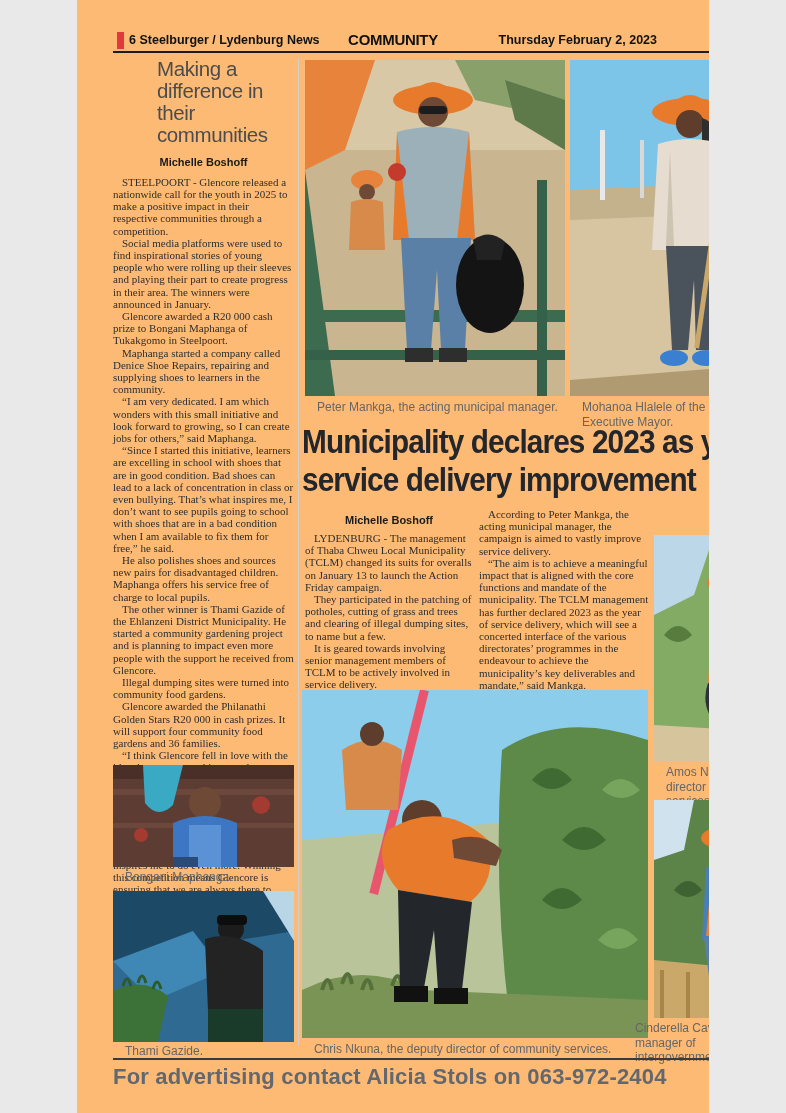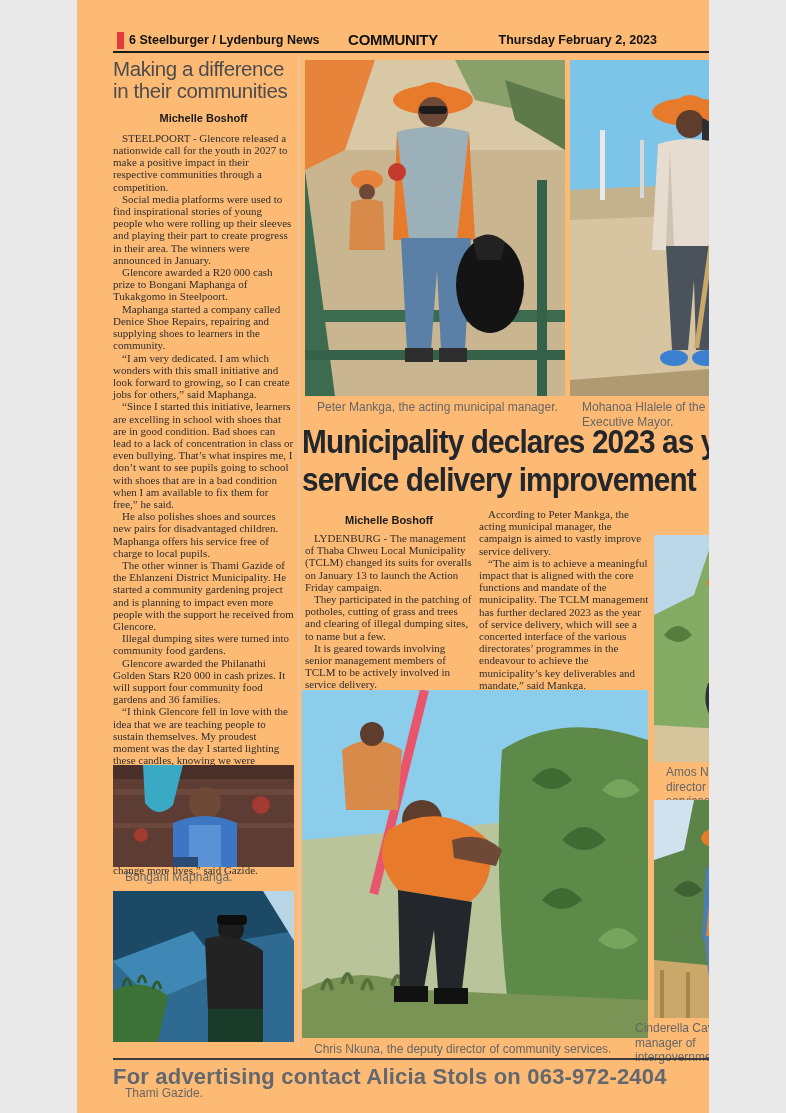--- a/index.html
+++ b/index.html
@@ -15,21 +15,21 @@
   .red-block { width:7px; height:17px; background:#e23a3c; }
   .hdr-left  { left:52px; top:33px; font-size:12.5px; font-weight:bold; color:#111; }
   .hdr-center{ left:0; right:0; top:31px; text-align:center; font-size:15px; font-weight:bold; letter-spacing:-0.3px; color:#111; }
   .hdr-right { right:52px; top:33px; font-size:12.5px; font-weight:bold; color:#111; }
   .hdr-line  { left:36px; width:714px; top:51px; height:2px; background:#1c1c1c; }
 
   
   .art1 { left:36px; top:58px; width:181px; }
   .art1-headline {
     font-size:20.5px; line-height:1.07; color:#4c4c4c; font-weight:400;
-    letter-spacing:-0.4px; margin-bottom:10px;
+    letter-spacing:-0.4px; margin-bottom:10px;margin-left:44px;
   }
   .byline { text-align:center; font-size:11px; font-weight:bold; color:#1a1a1a; margin-bottom:8px; }
   .bodytext { font-family:"Liberation Serif", serif; font-size:11px; line-height:1.11; color:#2e2e2e; text-align:left; }
   .bodytext p { text-indent:9px; margin:0; }
 
   .vdivider { left:221px; top:58px; width:1px; height:988px; background:#cfcfcf; }
 
   .caption { font-size:12px; line-height:1.22; color:#666;padding-left:12px; }
 
   
@@ -64,21 +64,21 @@
   <div class="abs red-block" style="left:739px; top:32px;"></div>
   <div class="abs hdr-left">6 Steelburger / Lydenburg News</div>
   <div class="abs hdr-center">COMMUNITY</div>
   <div class="abs hdr-right">Thursday February 2, 2023</div>
   <div class="abs hdr-line"></div>
 
   <div class="abs art1">
     <div class="art1-headline">Making a difference in their communities</div>
     <div class="byline">Michelle Boshoff</div>
     <div class="bodytext">
-      <p>STEELPOORT - Glencore released a nationwide call for the youth in 2027 to make a positive impact in their respective communities through a competition.</p>
+      <p>STEELPOORT - Glencore released a nationwide call for the youth in 2025 to make a positive impact in their respective communities through a competition.</p>
       <p>Social media platforms were used to find inspirational stories of young people who were rolling up their sleeves and playing their part to create progress in their area. The winners were announced in January.</p>
       <p>Glencore awarded a R20 000 cash prize to Bongani Maphanga of Tukakgomo in Steelpoort.</p>
       <p>Maphanga started a company called Denice Shoe Repairs, repairing and supplying shoes to learners in the community.</p>
       <p>“I am very dedicated. I am which wonders with this small initiative and look forward to growing, so I can create jobs for others,” said Maphanga.</p>
       <p>“Since I started this initiative, learners are excelling in school with shoes that are in good condition. Bad shoes can lead to a lack of concentration in class or even bullying. That’s what inspires me, I don’t want to see pupils going to school with shoes that are in a bad condition when I am available to fix them for free,” he said.</p>
       <p>He also polishes shoes and sources new pairs for disadvantaged children. Maphanga offers his service free of charge to local pupils.</p>
       <p>The other winner is Thami Gazide of the Ehlanzeni District Municipality. He started a community gardening project and is planning to impact even more people with the support he received from Glencore.</p>
       <p>Illegal dumping sites were turned into community food gardens.</p>
       <p>Glencore awarded the Philanathi Golden Stars R20 000 in cash prizes. It will support four community food gardens and 36 families.</p>
       <p>“I think Glencore fell in love with the idea that we are teaching people to sustain themselves. My proudest moment was the day I started lighting these candles, knowing we were changing people’s lives and giving them the hope that they are not alone. Seeing people grow and being able to transform their lives even in the smallest way, inspires me to do even more. Winning this competition means Glencore is ensuring that we are always there to light more candles and I cannot wait to change more lives,” said Gazide.</p>
@@ -111,21 +111,21 @@
       <path d="M150,0 L181,0 L181,50 Z" fill="#b8d6e6"></path>
       <path d="M0,70 L80,40 L110,80 L40,110 Z" fill="#3f88b5"></path>
       <path d="M0,100 Q30,85 55,105 L45,151 L0,151 Z" fill="#3c7237"></path>
       <path d="M10,95 q4,-14 8,0 M25,92 q4,-14 8,0 M40,98 q4,-14 8,0" stroke="#2c5a28" stroke-width="3" fill="none"></path>
       <circle cx="118" cy="38" r="13" fill="#1c1c1c"></circle>
       <rect x="104" y="24" width="30" height="10" rx="4" fill="#0d0d0d"></rect>
       <path d="M92,48 Q120,38 150,60 L150,120 L95,120 Z" fill="#232323"></path>
       <rect x="95" y="118" width="55" height="33" fill="#1a3a2a"></rect>
     </svg>
   </div>
-  <div class="abs caption" style="left:36px; top:1044px; width:181px;margin-top:42px;">Thami Gazide.</div>
+  <div class="abs caption" style="left:36px; top:1044px; width:181px;">Thami Gazide.</div>
 
   <div class="abs photo" style="left:228px; top:60px; width:260px; height:336px;">
     <svg viewBox="0 0 260 336" preserveAspectRatio="none">
       <rect width="260" height="336" fill="#c9b58f"></rect>
       <rect width="260" height="90" fill="#d9c8a6"></rect>
       <path d="M0,0 L70,0 L40,90 L0,110 Z" fill="#e8833c"></path>
       <path d="M150,0 L260,0 L260,60 L170,40 Z" fill="#8aa06a"></path>
       <path d="M200,20 L260,40 L260,90 L210,60 Z" fill="#5f7a4a"></path>
       <path d="M0,110 L30,336 L0,336 Z" fill="#3c6b50"></path>
       <rect x="0" y="250" width="260" height="12" fill="#3c6b50"></rect>

